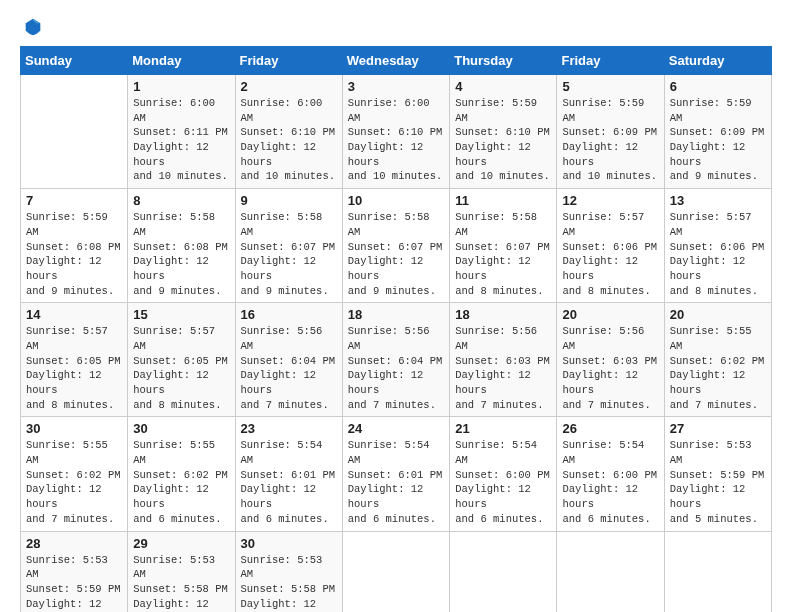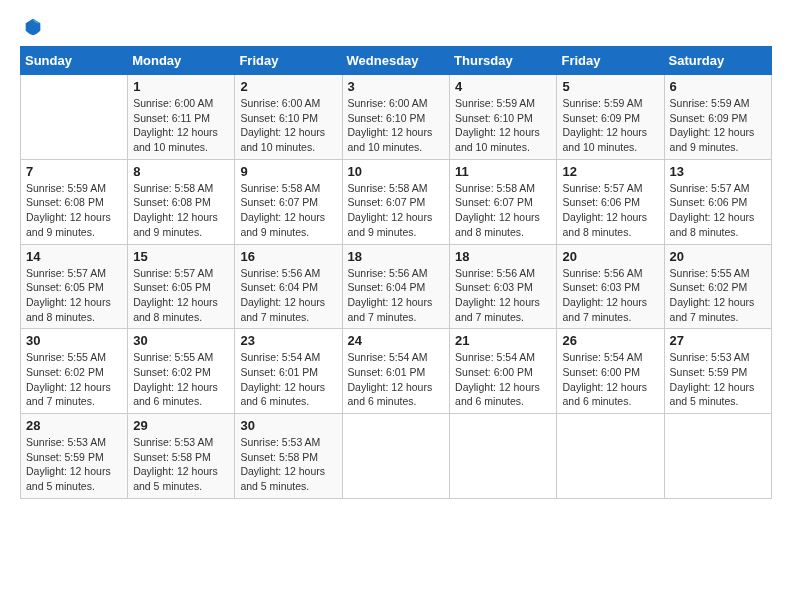--- a/index.html
+++ b/index.html
@@ -78,20 +78,21 @@
       font-size: 13px;
       font-weight: bold;
       color: #222;
       display: block;
       margin-bottom: 2px;
     }
     .day-info {
       color: #333;
       font-size: 10.5px;
       line-height: 1.4;
+      font-family: Liberation Mono, monospace;
     }
     .empty-cell {
       background: #fff !important;
     }
   </style>
 </head>
 <body>
 
 <div class="header">
   <div class="logo">

